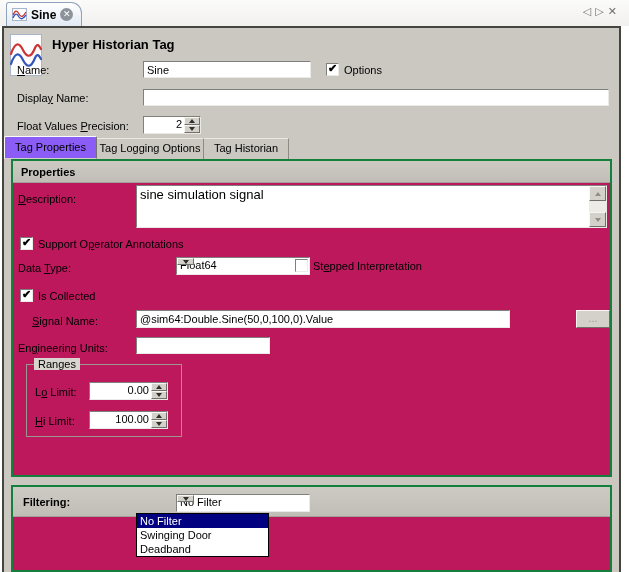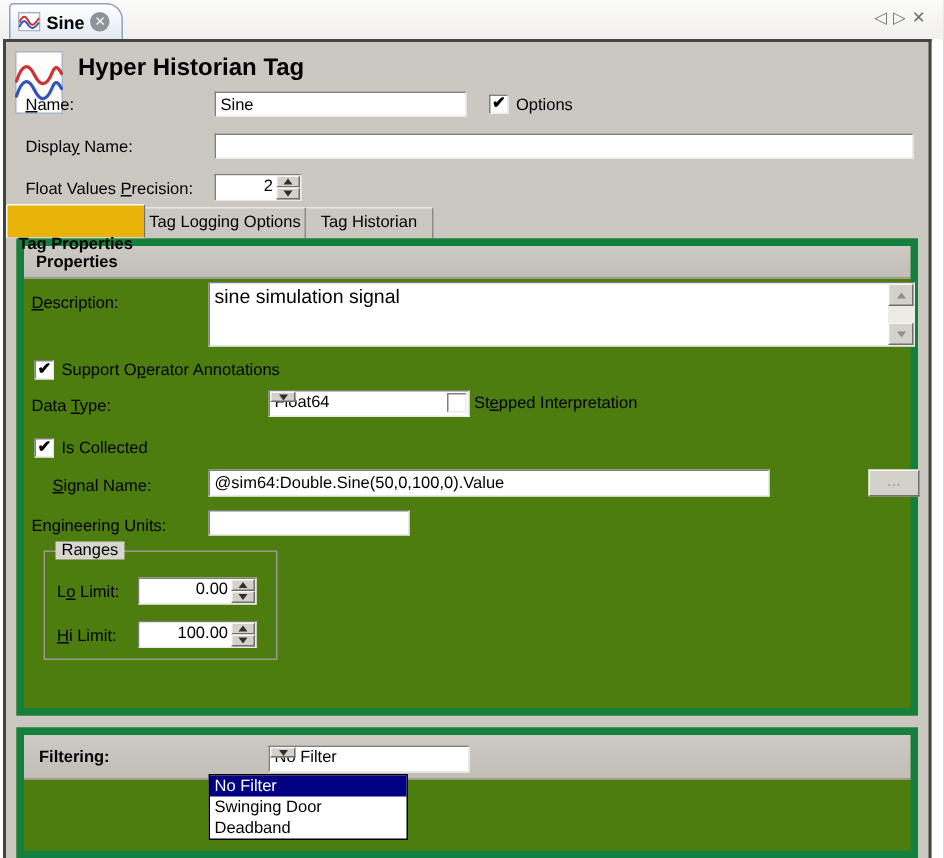--- a/index.html
+++ b/index.html
@@ -20,21 +20,21 @@
     letter-spacing: 4px; }
   .navctl span { cursor: default; }
 
   
   .panel { position: absolute; left: 2px; top: 26px; width: 619px; height: 546px;
     background: #cbc8c2; border: 2px solid #45453f; border-bottom: none; }
 
   .lbl { position: absolute; white-space: nowrap; }
 
   .hicon { position: absolute; left: 6px; top: 6px; width: 32px; height: 42px; }
-  .htitle { position: absolute; left: 48px; top: 9px; font-weight: bold; font-size: 16px; }
+  .htitle { position: absolute; left: 48px; top: 9px; font-weight: bold; font-size: 13px; }
 
   .field { position: absolute; background: #fff; border: 1px solid;
     border-color: #7f7f7c #eceae6 #eceae6 #7f7f7c;
     font-family: "Liberation Sans", sans-serif; font-size: 11px;
     padding: 1px 3px; color: #000; }
   input.field { outline: none; }
 
   
   .cb { position: absolute; width: 13px; height: 13px; background: #fff;
     border: 1px solid; border-color: #7f7f7c #eceae6 #eceae6 #7f7f7c; }
@@ -60,26 +60,26 @@
     border-color: #7f7f7c #eceae6 #eceae6 #7f7f7c; margin-left: 40px; }
   .combo .val { flex: 1; padding: 1px 3px 0 3px; overflow: hidden; white-space: nowrap; }
   .combo .btn { width: 17px; background: #d4d1ca; border: 1px solid;
     border-color: #f8f7f4 #6f6f6b #6f6f6b #f8f7f4;
     display: flex; align-items: center; justify-content: center; }
 
   
   .tstrip { position: absolute; left: 0; top: 108px; height: 23px; }
   .tab { position: absolute; top: 2px; height: 21px; padding-top: 3px; text-align: center;
     border-right: 1px solid #8b8b87; border-top: 1px solid #e9e8e4; }
-  .tab.active { top: 0; height: 23px; padding-top: 20px; background: #eab308;
+  .tab.active { top: 0; height: 23px; padding-top: 4px; background: #8b5cf6;
     border: 1px solid; border-color: #fbfbfa #73736d #d2cfc8 #fbfbfa;
-    border-radius: 2px 2px 0 0; z-index: 2; font-weight: bold; }
-
-  
-  .gbox { position: absolute; border: 5px solid #15803d; background: #4d7c0f; }
+    border-radius: 2px 2px 0 0; z-index: 2; }
+
+  
+  .gbox { position: absolute; border: 2px solid #15803d; background: #be185d; }
   .band { position: absolute; left: 0; top: 0; right: 0; height: 22px;
     background: linear-gradient(#cdcac4, #c1beb8); border-bottom: 1px solid #a3a09a;
     display: flex; align-items: center; }
   .band .bt { font-weight: bold; margin-left: 8px; }
 
   
   .descwrap { position: absolute; left: 123px; top: 24px; width: 471px; height: 43px;
     background: #fff; border: 1px solid; border-color: #7f7f7c #eceae6 #eceae6 #7f7f7c;
     display: flex; }
   .descwrap textarea { flex: 1; border: none; resize: none; outline: none; overflow: hidden;

